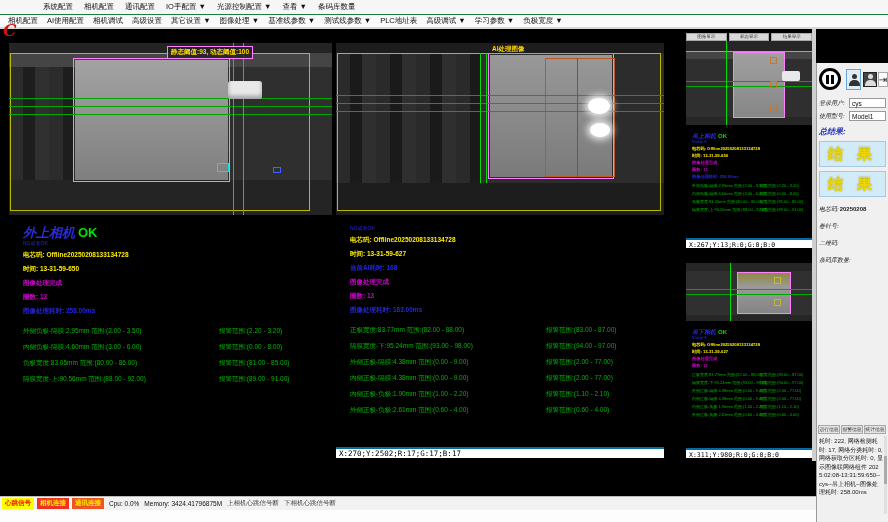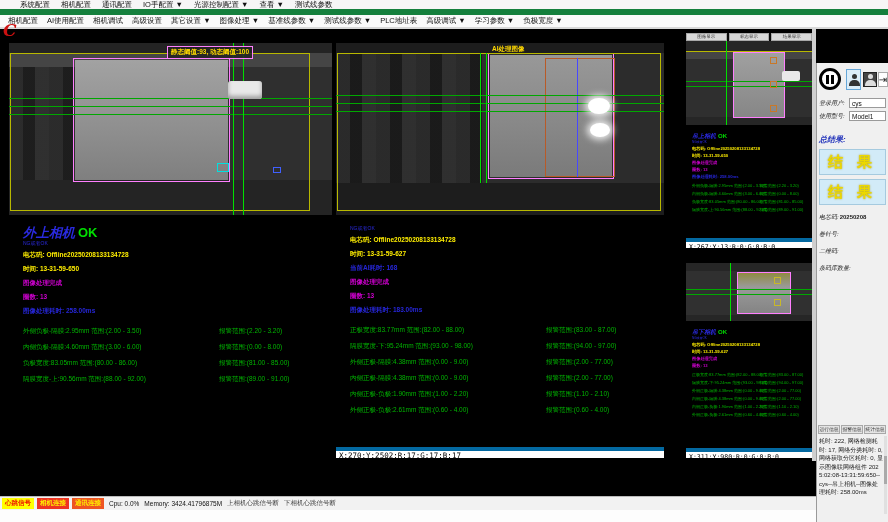--- a/index.html
+++ b/index.html
@@ -5,22 +5,22 @@
   html,body{margin:0;padding:0;background:#555;}
   *{box-sizing:border-box;}
   .app{position:relative;width:888px;height:522px;background:#000;overflow:hidden;
        font-family:"Liberation Sans","DejaVu Sans",sans-serif;}
   
   .titlebar{position:relative;height:22px;background:#0d0d0d;}
   .wtitle{position:absolute;left:4px;top:12px;font-size:8px;color:#cccccc;}
   .wincontrols{position:absolute;right:4px;top:11px;display:flex;gap:10px;color:#cfcfcf;font-size:8px;}
   .wincontrols span{cursor:default;}
   
-  .menubar{position:relative;height:15px;background:#f6f6f6;border-bottom:6px solid #15803d;
-           display:flex;align-items:center;gap:11px;padding-left:20px;}
+  .menubar{position:relative;height:15px;background:#f6f6f6;border-bottom:1px solid #15803d;
+           display:flex;align-items:center;gap:11px;padding-left:43px;}
   .menuitem{font-size:7.5px;color:#111;white-space:nowrap;}
   .logo{position:absolute;left:3px;top:20px;z-index:5;color:#cc1111;
         font-family:"DejaVu Serif","Liberation Serif",serif;font-style:italic;font-weight:bold;font-size:17px;}
   
   .tabrow{height:13px;background:#efefef;padding-left:6px;border-bottom:1px solid #d9d9d9;}
   .tab{display:inline-block;font-size:7.5px;color:#222;background:#fdfdfd;border:1px solid #adadad;
        border-bottom:none;padding:1px 6px 2px 6px;margin-top:1px;}
   
   .toolbar{height:14px;background:#fafafa;border-bottom:2px solid #d8d8d8;display:flex;align-items:center;
            gap:9px;padding-left:8px;}
@@ -39,21 +39,21 @@
   .ptext{padding:10px 12px 0 14px;}
   .ptitle{line-height:14px;}
   .ptitle .t{font-size:13px;font-weight:bold;font-style:italic;color:#2a2ae0;}
   .ptitle .ok{font-size:13px;font-weight:bold;color:#00dd00;margin-left:3px;}
   .psub{font-size:5px;color:#2a2ae0;margin-top:0px;}
   .pline{font-size:6.5px;font-weight:bold;margin-top:5px;white-space:nowrap;}
   .meas{margin-top:11px;}
   .mrow{display:flex;margin-bottom:7px;}
   .mname{width:196px;font-size:6.5px;color:#00b400;white-space:nowrap;}
   .malarm{font-size:6.5px;color:#00b400;white-space:nowrap;}
-  .coordbar{position:absolute;left:0;right:0;bottom:0;height:11px;background:#ffffff;border-top:4px solid #0369a1;
+  .coordbar{position:absolute;left:0;right:0;bottom:0;height:11px;background:#ffffff;border-top:2px solid #0369a1;
             color:#000;font-family:"DejaVu Sans Mono","Liberation Mono",monospace;font-size:7.5px;
             line-height:10px;padding-left:3px;}
   
   .mini .ptext{padding:4px 4px 0 6px;}
   .mini .ptitle{line-height:7px;}
   .mini .ptitle .t{font-size:6px;}
   .mini .ptitle .ok{font-size:6px;margin-left:2px;}
   .mini .psub{font-size:3px;}
   .mini .pline{font-size:4.2px;margin-top:2px;}
   .mini .meas{margin-top:4px;}
@@ -75,21 +75,21 @@
   .sqbtn.selected{background:#dcedf8;border:1px solid #66a7d8;}
   .personicon{position:relative;width:10px;height:12px;}
   .personicon .head{position:absolute;left:3px;top:0;width:5px;height:5px;border-radius:50%;background:#333;}
   .personicon .body{position:absolute;left:0;top:6px;width:11px;height:6px;border-radius:5px 5px 0 0;background:#333;}
   .dark .head,.dark .body{background:#222;}
   .exiticon{font-size:10px;color:#222;line-height:10px;}
   .rrow{display:flex;align-items:center;margin:3px 2px 0 2px;}
   .rlabel{font-size:6px;font-style:italic;color:#222;white-space:nowrap;width:30px;}
   .rvalue{flex:1;height:10px;background:#fff;border:1px solid #9a9a9a;font-size:6.5px;line-height:9px;
           padding-left:2px;color:#111;}
-  .totallabel{margin:13px 2px 0 2px;font-size:8px;font-weight:bold;font-style:italic;color:#2233bb;}
+  .totallabel{margin:5px 2px 0 2px;font-size:8px;font-weight:bold;font-style:italic;color:#2233bb;}
   .resultbox{margin:4px 2px 0 2px;height:26px;background:#d2ebf8;border:1px solid #a5cadf;
              display:flex;align-items:center;justify-content:center;}
   .resultbox span{font-size:15px;font-weight:bold;color:#ecd800;letter-spacing:5px;
                   text-shadow:0 0 2px #a89000;}
   .frow{margin:8px 2px 0 2px;font-size:6px;color:#222;white-space:nowrap;}
   .frow .fl{font-style:italic;}
   .frow .fv{font-weight:bold;margin-left:1px;}
   .infotabs{position:absolute;left:1px;top:362px;width:68px;display:flex;gap:1px;}
   .itab{flex:1;background:#e4e4e4;border:1px solid #a8a8a8;color:#333;font-size:4.8px;line-height:7px;
         text-align:center;white-space:nowrap;overflow:hidden;}
@@ -115,21 +115,21 @@
   <span class="logo">C</span>
 
   <div class="menubar">
 
   <span class="menuitem">系统配置</span>
       <span class="menuitem">相机配置</span>
       <span class="menuitem">通讯配置</span>
       <span class="menuitem">IO手配置 ▼</span>
       <span class="menuitem">光源控制配置 ▼</span>
       <span class="menuitem">查看 ▼</span>
-      <span class="menuitem">测试线参数</span>
+      <span class="menuitem">条码库数量</span>
     </div>
 
 
   <div class="toolbar">
 
   <span class="toolitem">相机配置</span>
       <span class="toolitem">AI使用配置</span>
       <span class="toolitem">相机调试</span>
       <span class="toolitem">高级设置</span>
       <span class="toolitem">其它设置 ▼</span>

